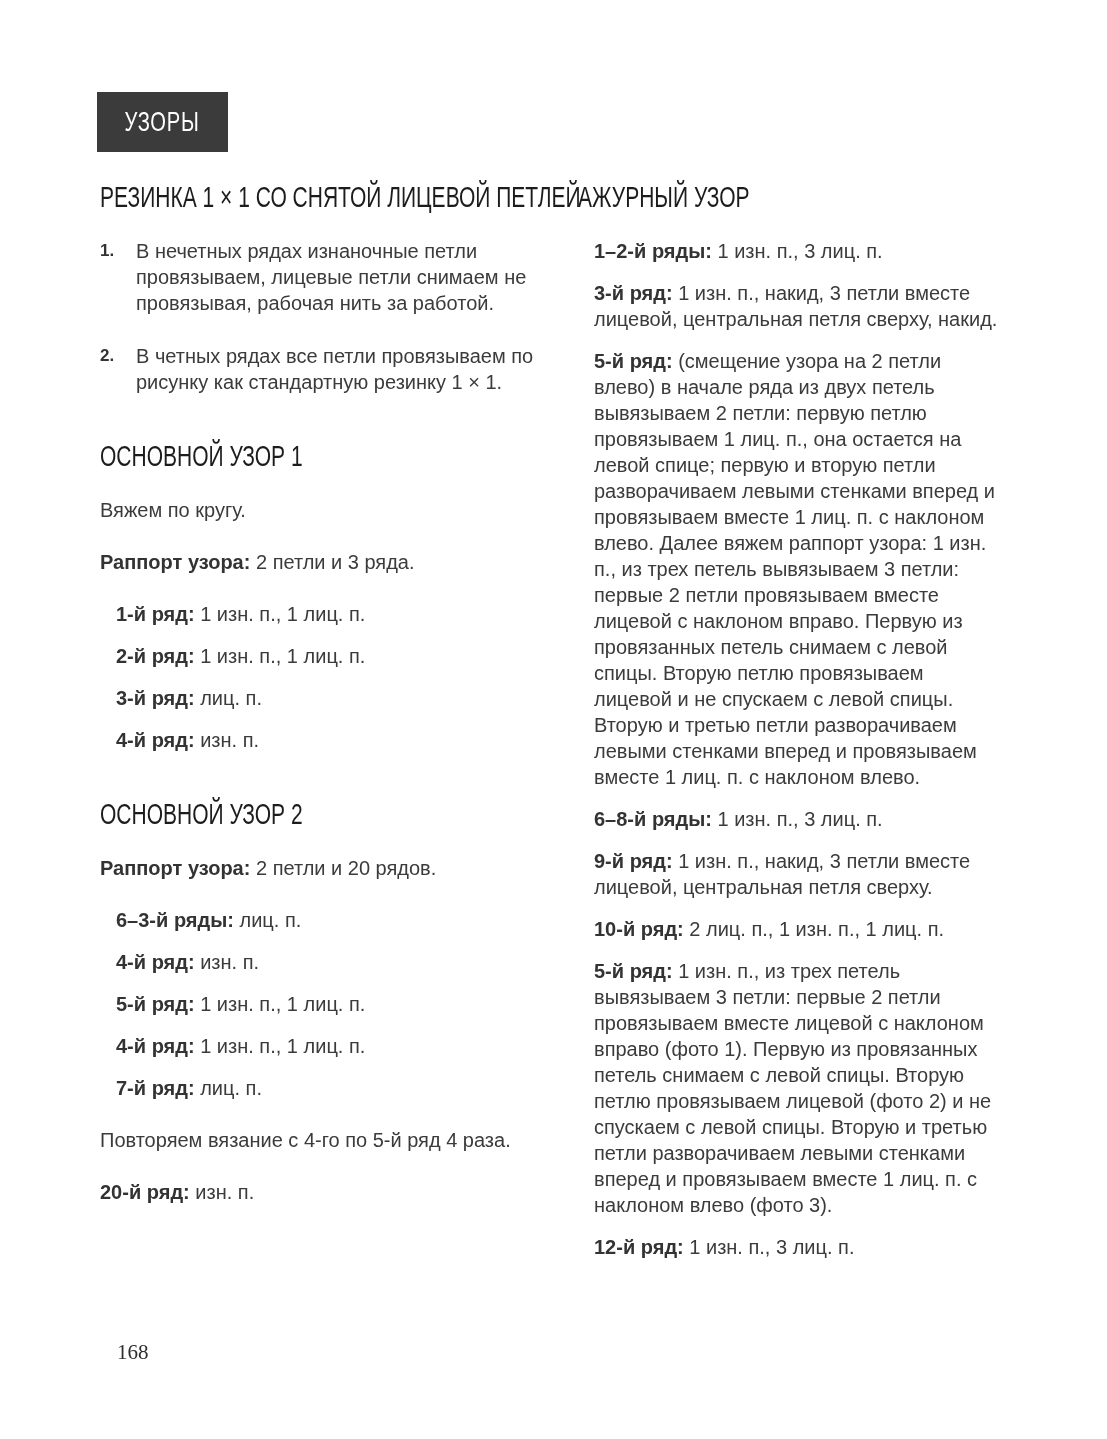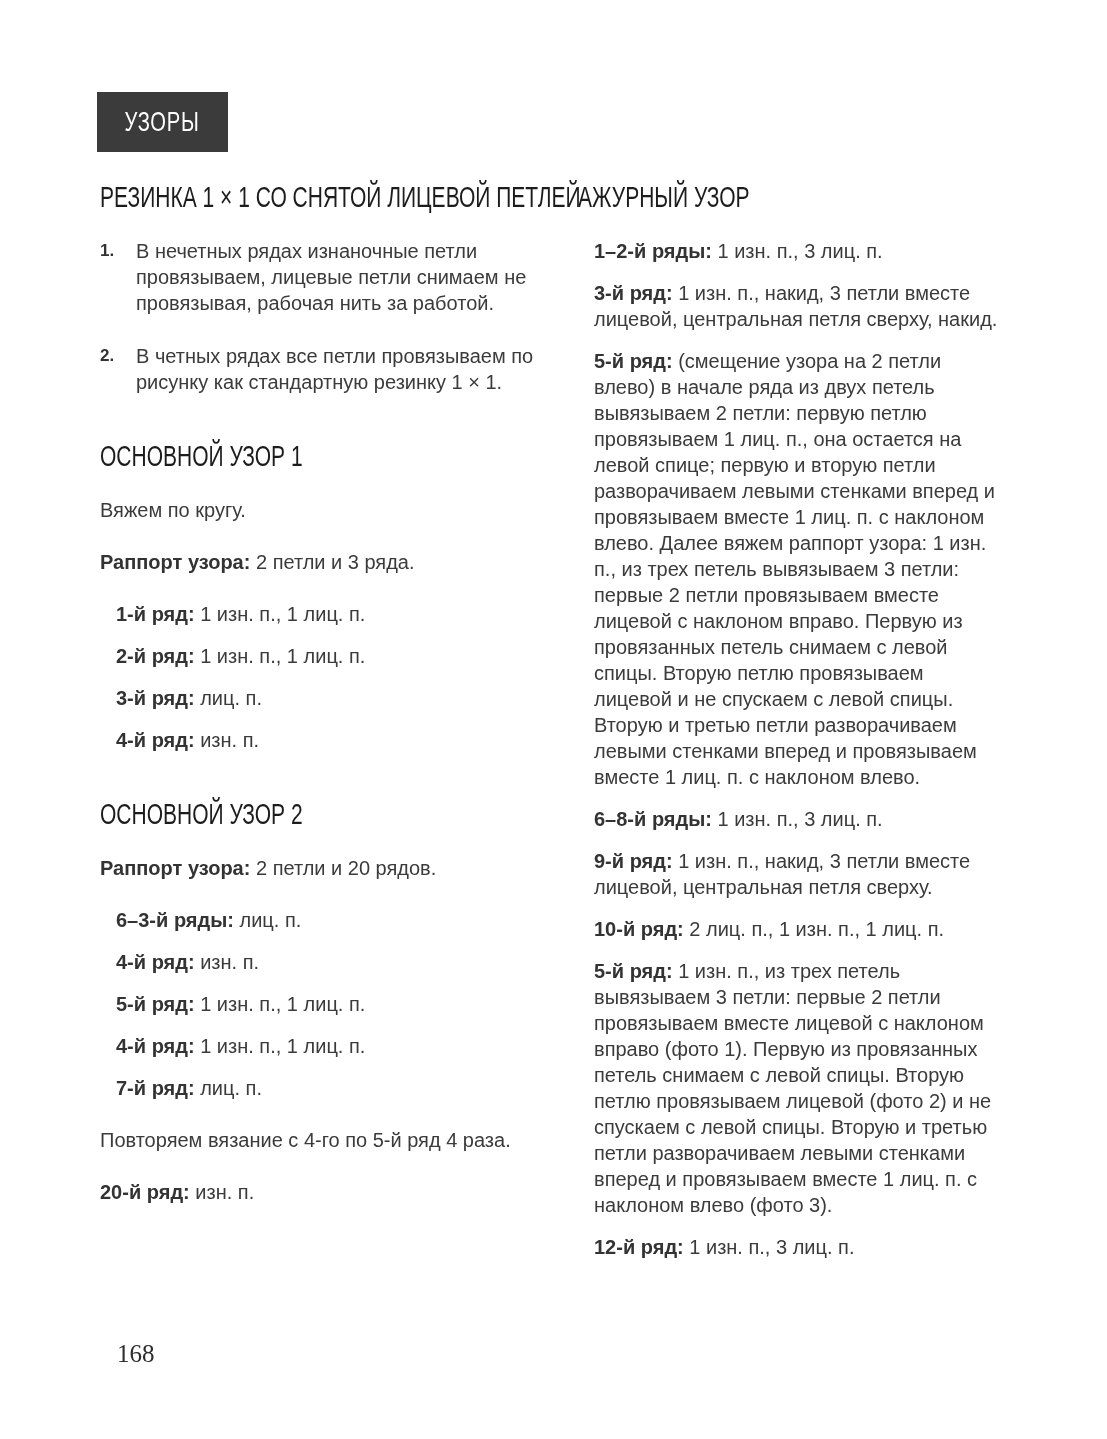--- a/index.html
+++ b/index.html
@@ -45,21 +45,21 @@
   .olist .itext { flex:1 1 auto; }
 
   .gap  { margin-top:26px; }   
   .sect { margin-top:44px; }   
 
   .rows p { margin:16px; }
 
   
   .pagenum {
     position:absolute; left:117px; top:1340px;
-    font-family:"Liberation Serif", serif; font-size:25px; color:#2e2e2e;
+    font-family:"Liberation Serif", serif; font-size:21px; color:#2e2e2e;
   }
 </style>
 </head>
 <body>
 
 <div class="page">
 
   <div class="badge">
     <span class="cond">УЗОРЫ</span>
   </div>

